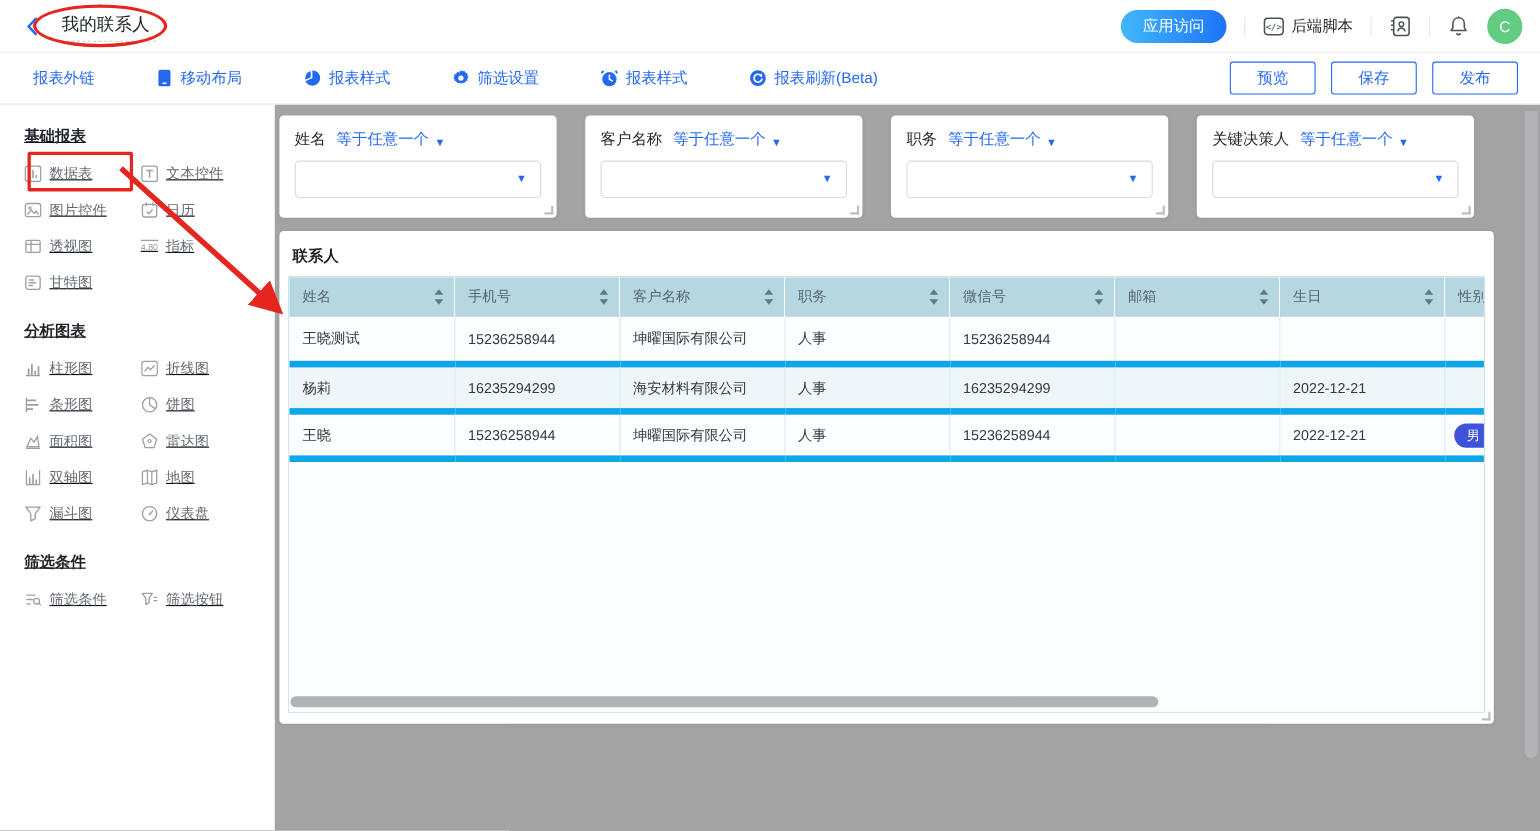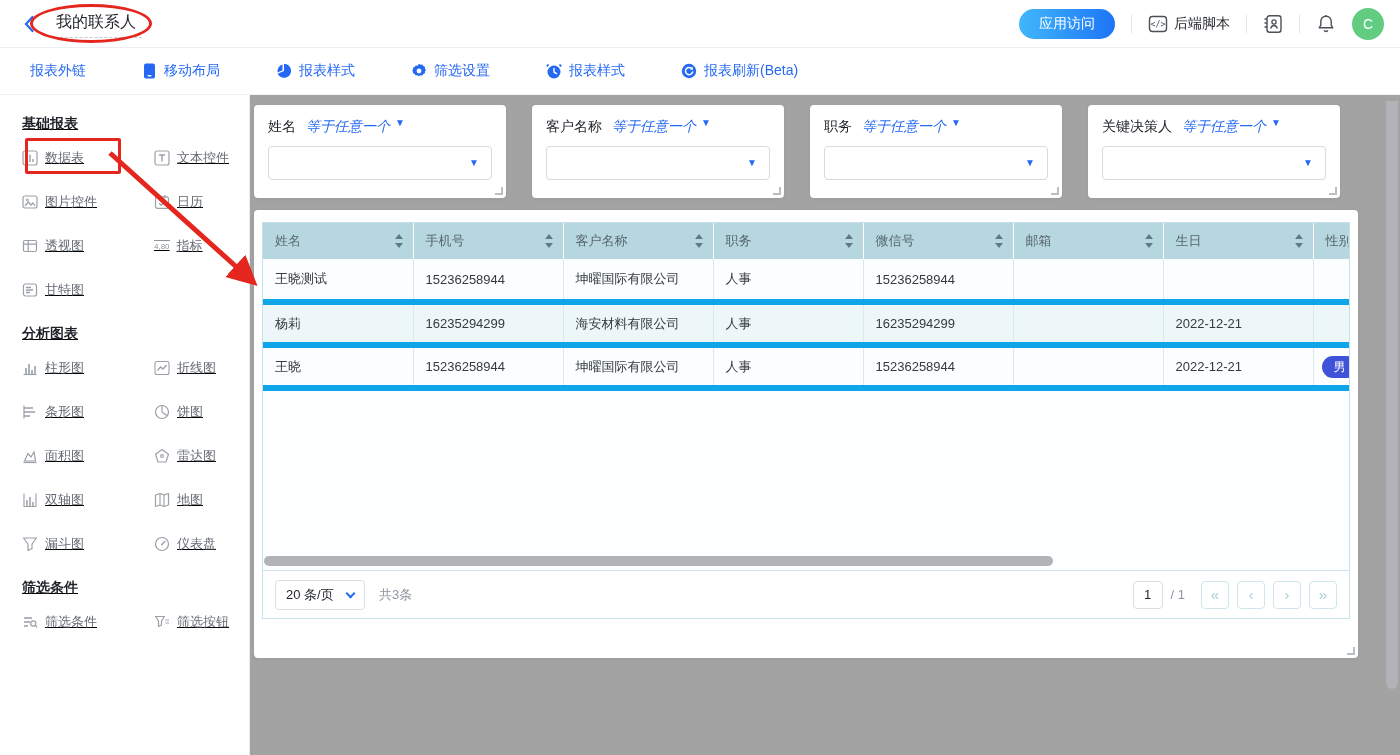--- a/index.html
+++ b/index.html
@@ -28,33 +28,33 @@
   .tb-item { display:flex; align-items:center; gap:7px; font-size:14px; color:#2569f3;
              margin-right:56px; cursor:pointer; white-space:nowrap; }
   .tb-actions { margin-left:auto; display:flex; gap:14px; }
   .btn-o { width:78px; height:30px; background:#fff; border:1px solid #2569f3; border-radius:3px;
            color:#2569f3; font-size:14px; cursor:pointer; }
 
   
   .sidebar { position:absolute; left:0; top:95px; width:250px; height:660px; background:#fff;
              border-right:1px solid #e9eaee; padding:20px 16px 0 16px;text-decoration:underline; }
   .sec-title { font-size:14px; font-weight:bold; color:#1f2329; margin:0 0 16px 6px; }
-  .s-grid { display:grid; grid-template-columns:106px 106px; row-gap:15px; margin:0 0 26px 6px;gap:26px; }
+  .s-grid { display:grid; grid-template-columns:106px 106px; row-gap:15px; margin:0 0 26px 6px; }
   .s-item { display:flex; align-items:center; gap:7px; font-size:13px; color:#646a73; cursor:pointer; height:18px; }
   .s-item svg { flex:none; }
   .icon-metric { font-size:8px; color:#8f959e; border-top:1.2px solid #8f959e; line-height:1.25; padding-top:1px; }
 
   
   .canvas { position:absolute; left:236px; top:95px; width:1150px; height:660px; padding:10px 0 0 18px; }
   .filter-row { display:flex; gap:26px; }
   .fcard { width:252px; height:93px; background:#fff; border-radius:4px; padding:13px 14px;
            box-shadow:0 1px 4px rgba(31,35,41,.06); position:relative; }
   .f-top { display:flex; align-items:center; gap:10px; font-size:14px; }
   .f-label { color:#1f2329; }
-  .f-op { color:#2569f3; display:flex; align-items:flex-start; gap:5px; cursor:pointer;font-style:italic; }
+  .f-op { color:#2569f3; display:flex; align-items:flex-end; gap:5px; cursor:pointer; }
   .f-select { margin-top:10px; height:34px; border:1px solid #d5dbe2; border-radius:4px; background:#fff;
               display:flex; align-items:center; justify-content:flex-end; padding-right:12px; cursor:pointer; }
   .caret { font-size:10px; color:#2569f3; line-height:1; }
   .rhandle { position:absolute; right:3px; bottom:3px; width:8px; height:8px;
              border-right:2px solid #b9bfc7; border-bottom:2px solid #b9bfc7; }
 
   
   .tcard { position:relative; margin-top:12px; width:1104px; height:448px; background:#fff; border-radius:4px;
            padding:12px 8px; box-shadow:0 1px 4px rgba(31,35,41,.06); }
   .t-title { font-size:14px; font-weight:bold; color:#1f2329; margin:2px 0 9px 4px; }
@@ -169,20 +169,25 @@
       <span>报表样式</span>
     </div>
     <div class="tb-item">
       <svg width="16" height="16" viewBox="0 0 16 16">
         <circle cx="8" cy="8" r="7.2" fill="#2569f3"></circle>
         <path d="M11.2 6.2A3.6 3.6 0 1 0 11.6 9" fill="none" stroke="#fff" stroke-width="1.5" stroke-linecap="round"></path>
         <path d="M11.6 3.6v2.8H8.9z" fill="#fff"></path>
       </svg>
       <span>报表刷新(Beta)</span>
     </div>
+    <div class="tb-actions">
+      <button class="btn-o">预览</button>
+      <button class="btn-o">保存</button>
+      <button class="btn-o">发布</button>
+    </div>
   </div>
 
   <div class="sidebar">
     <div class="sec-title">基础报表</div>
     <div class="s-grid">
       <div class="s-item">
         <svg width="16" height="16" viewBox="0 0 16 16">
             <rect x="1" y="1" width="14" height="14" rx="2" fill="none" stroke="#9aa0a8" stroke-width="1.2"></rect>
             <path d="M5 12V7 M8 12V4.5 M11 12V9" stroke="#9aa0a8" stroke-width="1.4"></path>
           </svg>
@@ -375,20 +380,21 @@
           </span>
         </div>
         <div class="f-select">
           <span class="caret">▼</span>
         </div>
         <div class="rhandle"></div>
       </div>
     </div>
 
     <div class="tcard">
+      <div class="t-title">联系人</div>
       <div class="widget">
         <div class="grid-clip">
           <table class="grid">
             <colgroup>
                 <col width="150">
                 <col width="150">
                 <col width="150">
                 <col width="150">
                 <col width="150">
                 <col width="150">
@@ -437,43 +443,20 @@
                 <td></td>
                 <td>2022-12-21</td>
                 <td class="cell-badge"><span class="badge">男</span></td>
               </tr>
             </tbody>
           </table>
         </div>
         <div class="filler">
           <div class="hscroll"></div>
         </div>
-        <div class="pager">
-          <div class="psize">
-            <span>20 条/页</span>
-            <span class="chev"></span>
-          </div>
-          <span class="ptotal">共3条</span>
-          <div class="pager-right">
-            <input class="pinput" value="1" style="">
-            <span class="pslash">/ 1</span>
-            <div class="navb">
-                <span>«</span>
-              </div>
-            <div class="navb">
-                <span>‹</span>
-              </div>
-            <div class="navb">
-                <span>›</span>
-              </div>
-            <div class="navb">
-                <span>»</span>
-              </div>
-          </div>
-        </div>
       </div>
       <div class="rhandle"></div>
     </div>
   </div>
 
   <div class="vscroll"></div>
   <div class="ann-ellipse"></div>
   <div class="ann-box"></div>
   <svg class="ann-arrow" width="1400" height="755">
     <defs>

